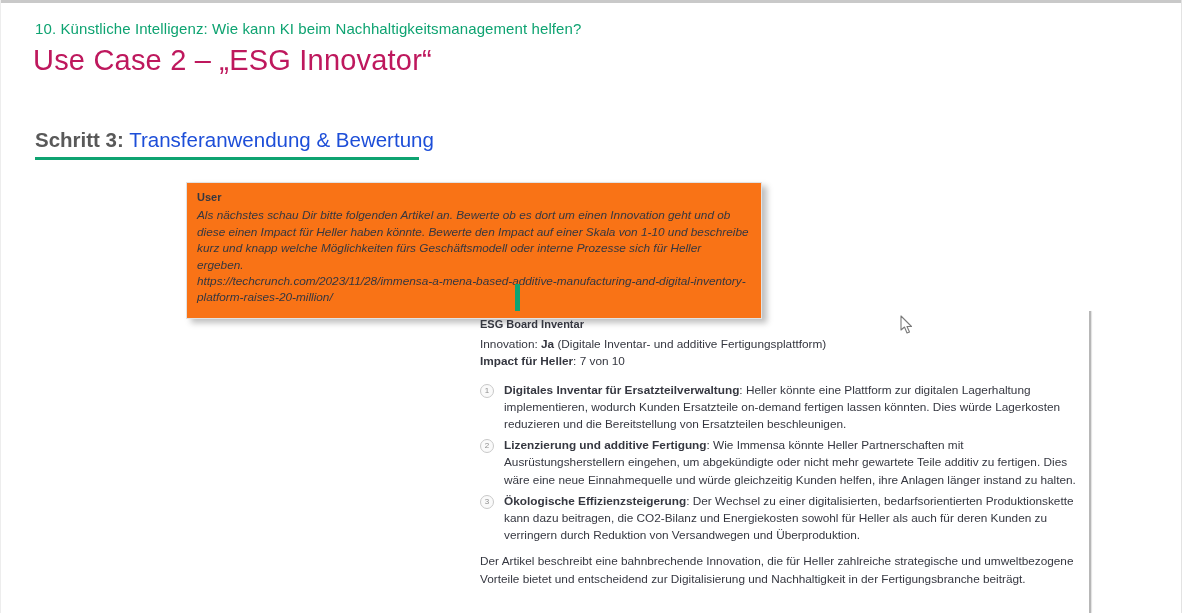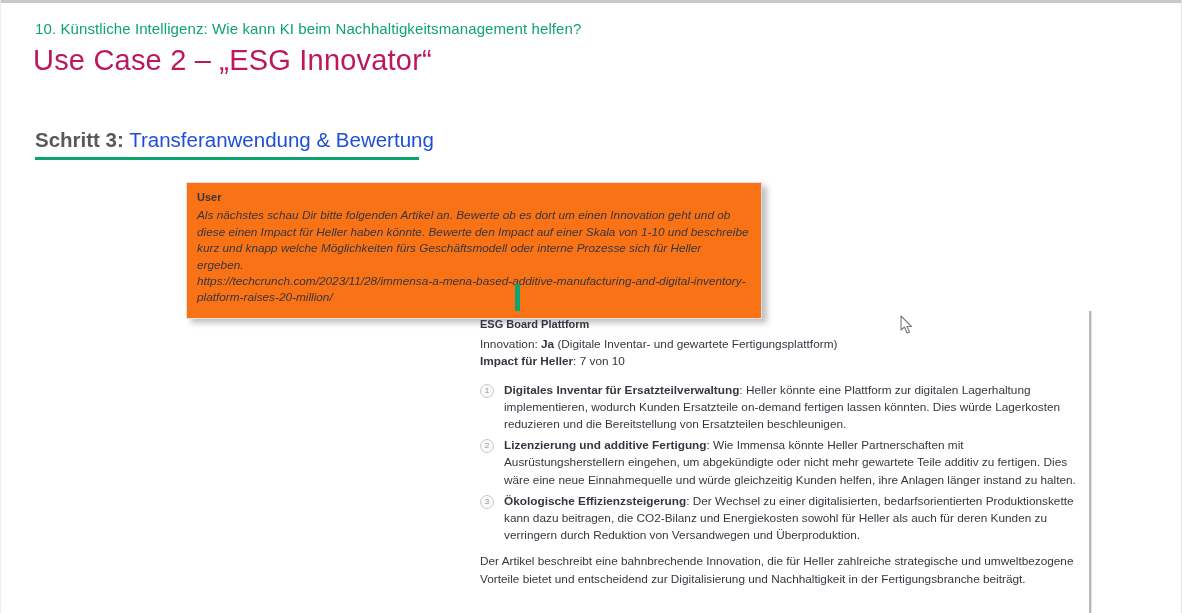--- a/index.html
+++ b/index.html
@@ -92,22 +92,22 @@
 
 <div class="user-box">
   <div class="role-label">User</div>
   <p class="user-text"><span>Als nächstes schau Dir bitte folgenden Artikel an. Bewerte ob es dort um einen Innovation geht und ob diese einen Impact für Heller haben könnte. Bewerte den Impact auf einer Skala von 1-10 und beschreibe kurz und knapp welche Möglichkeiten fürs Geschäftsmodell oder interne Prozesse sich für Heller ergeben.</span><br>
   <span class="user-link">https://techcrunch.com/2023/11/28/immensa-a-mena-based-additive-manufacturing-and-digital-inventory-platform-raises-20-million/</span></p>
 </div>
 
 <div class="connector"></div>
 
 <div class="assistant">
-  <div class="role-label">ESG Board Plattform</div>
-  <p class="a-line"><span>Innovation: </span><span class="bold">Ja</span><span> (Digitale Inventar- und gewartete Fertigungsplattform)</span></p>
+  <div class="role-label">ESG Board Inventar</div>
+  <p class="a-line"><span>Innovation: </span><span class="bold">Ja</span><span> (Digitale Inventar- und additive Fertigungsplattform)</span></p>
   <p class="a-line"><span class="bold">Impact für Heller</span><span>: 7 von 10</span></p>
 
   <div class="options-list">
     <div class="option-item">
       <div class="num-badge">1</div>
       <div class="option-text"><span class="bold">Digitales Inventar für Ersatzteilverwaltung</span><span>: Heller könnte eine Plattform zur digitalen Lagerhaltung implementieren, wodurch Kunden Ersatzteile on-demand fertigen lassen könnten. Dies würde Lagerkosten reduzieren und die Bereitstellung von Ersatzteilen beschleunigen.</span></div>
     </div>
     <div class="option-item">
       <div class="num-badge">2</div>
       <div class="option-text"><span class="bold">Lizenzierung und additive Fertigung</span><span>: Wie Immensa könnte Heller Partnerschaften mit Ausrüstungsherstellern eingehen, um abgekündigte oder nicht mehr gewartete Teile additiv zu fertigen. Dies wäre eine neue Einnahmequelle und würde gleichzeitig Kunden helfen, ihre Anlagen länger instand zu halten.</span></div>

